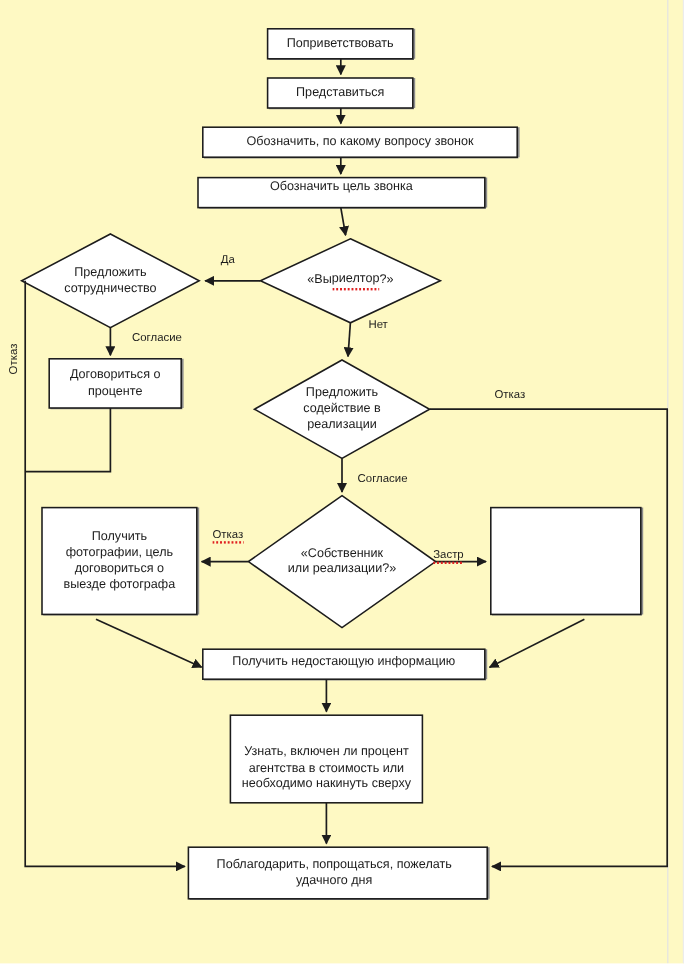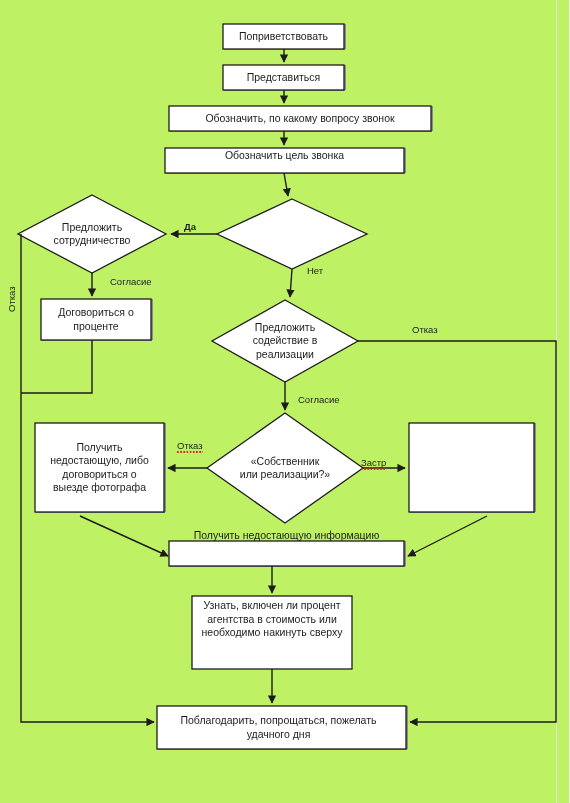--- a/index.html
+++ b/index.html
@@ -5,21 +5,21 @@
 <style>
   html, body {
     margin: 0;
     padding: 0;
     background: #ffffff;
   }
   #page {
     position: relative;
     width: 570px;
     height: 803px;
-    background: #bef264;
+    background: #fef9c3;
     overflow: hidden;
     font-family: "Liberation Sans", "DejaVu Sans", sans-serif;
   }
   #page-border-right {
     position: absolute;
     top: 0;
     right: 13px;
     width: 1px;
     height: 803px;
     background: #e3e3e3;
@@ -143,50 +143,53 @@
   </svg>
 
   <div class="node-text" style="left:223px; top:24px; width:121px; height:25px;">Поприветствовать</div>
 
   <div class="node-text" style="left:169px; top:106px; width:262px; height:25px;">Обозначить, по какому вопросу звонок</div>
 
   <div class="node-text" style="left:223px; top:65px; width:121px; height:25px;">Представиться</div>
 
   <div class="node-text" style="left:165px; top:148px; width:239px; height:15px;">Обозначить цель звонка</div>
 
+  <div class="node-text" style="left:232px; top:222px; width:120px; height:24px;">
+    <span>«Вы </span><span class="sp">риелтор</span><span>?»</span>
+  </div>
 
   <div class="node-text" style="left:32px; top:212px; width:120px; height:44px;">Предложить
 сотрудничество</div>
 
   <div class="node-text" style="left:41px; top:299px; width:110px; height:41px;">Договориться о
 проценте</div>
 
   <div class="node-text" style="left:225px; top:320px; width:120px; height:42px;">Предложить
 содействие в
 реализации</div>
 
   <div class="node-text" style="left:214px; top:452px; width:142px; height:32px;">«Собственник
 или реализации?»</div>
 
   <div class="node-text" style="left:37px; top:423px; width:125px; height:89px;">Получить
-недостающую, либо
+фотографии, цель
 договориться о
 выезде фотографа</div>
 
 
-  <div class="node-text" style="left:169px; top:523px; width:235px; height:25px;">Получить недостающую информацию</div>
-
-  <div class="node-text" style="left:192px; top:583px; width:160px; height:73px;">Узнать, включен ли процент
+  <div class="node-text" style="left:169px; top:539px; width:235px; height:25px;">Получить недостающую информацию</div>
+
+  <div class="node-text" style="left:192px; top:604px; width:160px; height:73px;">Узнать, включен ли процент
 агентства в стоимость или
 необходимо накинуть сверху</div>
 
   <div class="node-text" style="left:154px; top:706px; width:249px; height:43px;">Поблагодарить, попрощаться, пожелать
 удачного дня</div>
 
-  <div class="edge-label" style="left:184px; top:221px;font-weight:bold;">Да</div>
+  <div class="edge-label" style="left:184px; top:211px;">Да</div>
 
   <div class="edge-label" style="left:307px; top:265px;">Нет</div>
 
   <div class="edge-label" style="left:110px; top:276px;">Согласие</div>
 
   <div class="edge-label vertical" style="left:6px; top:312px;">Отказ</div>
 
   <div class="edge-label" style="left:298px; top:394px;">Согласие</div>
 
   <div class="edge-label" style="left:412px; top:324px;">Отказ</div>

